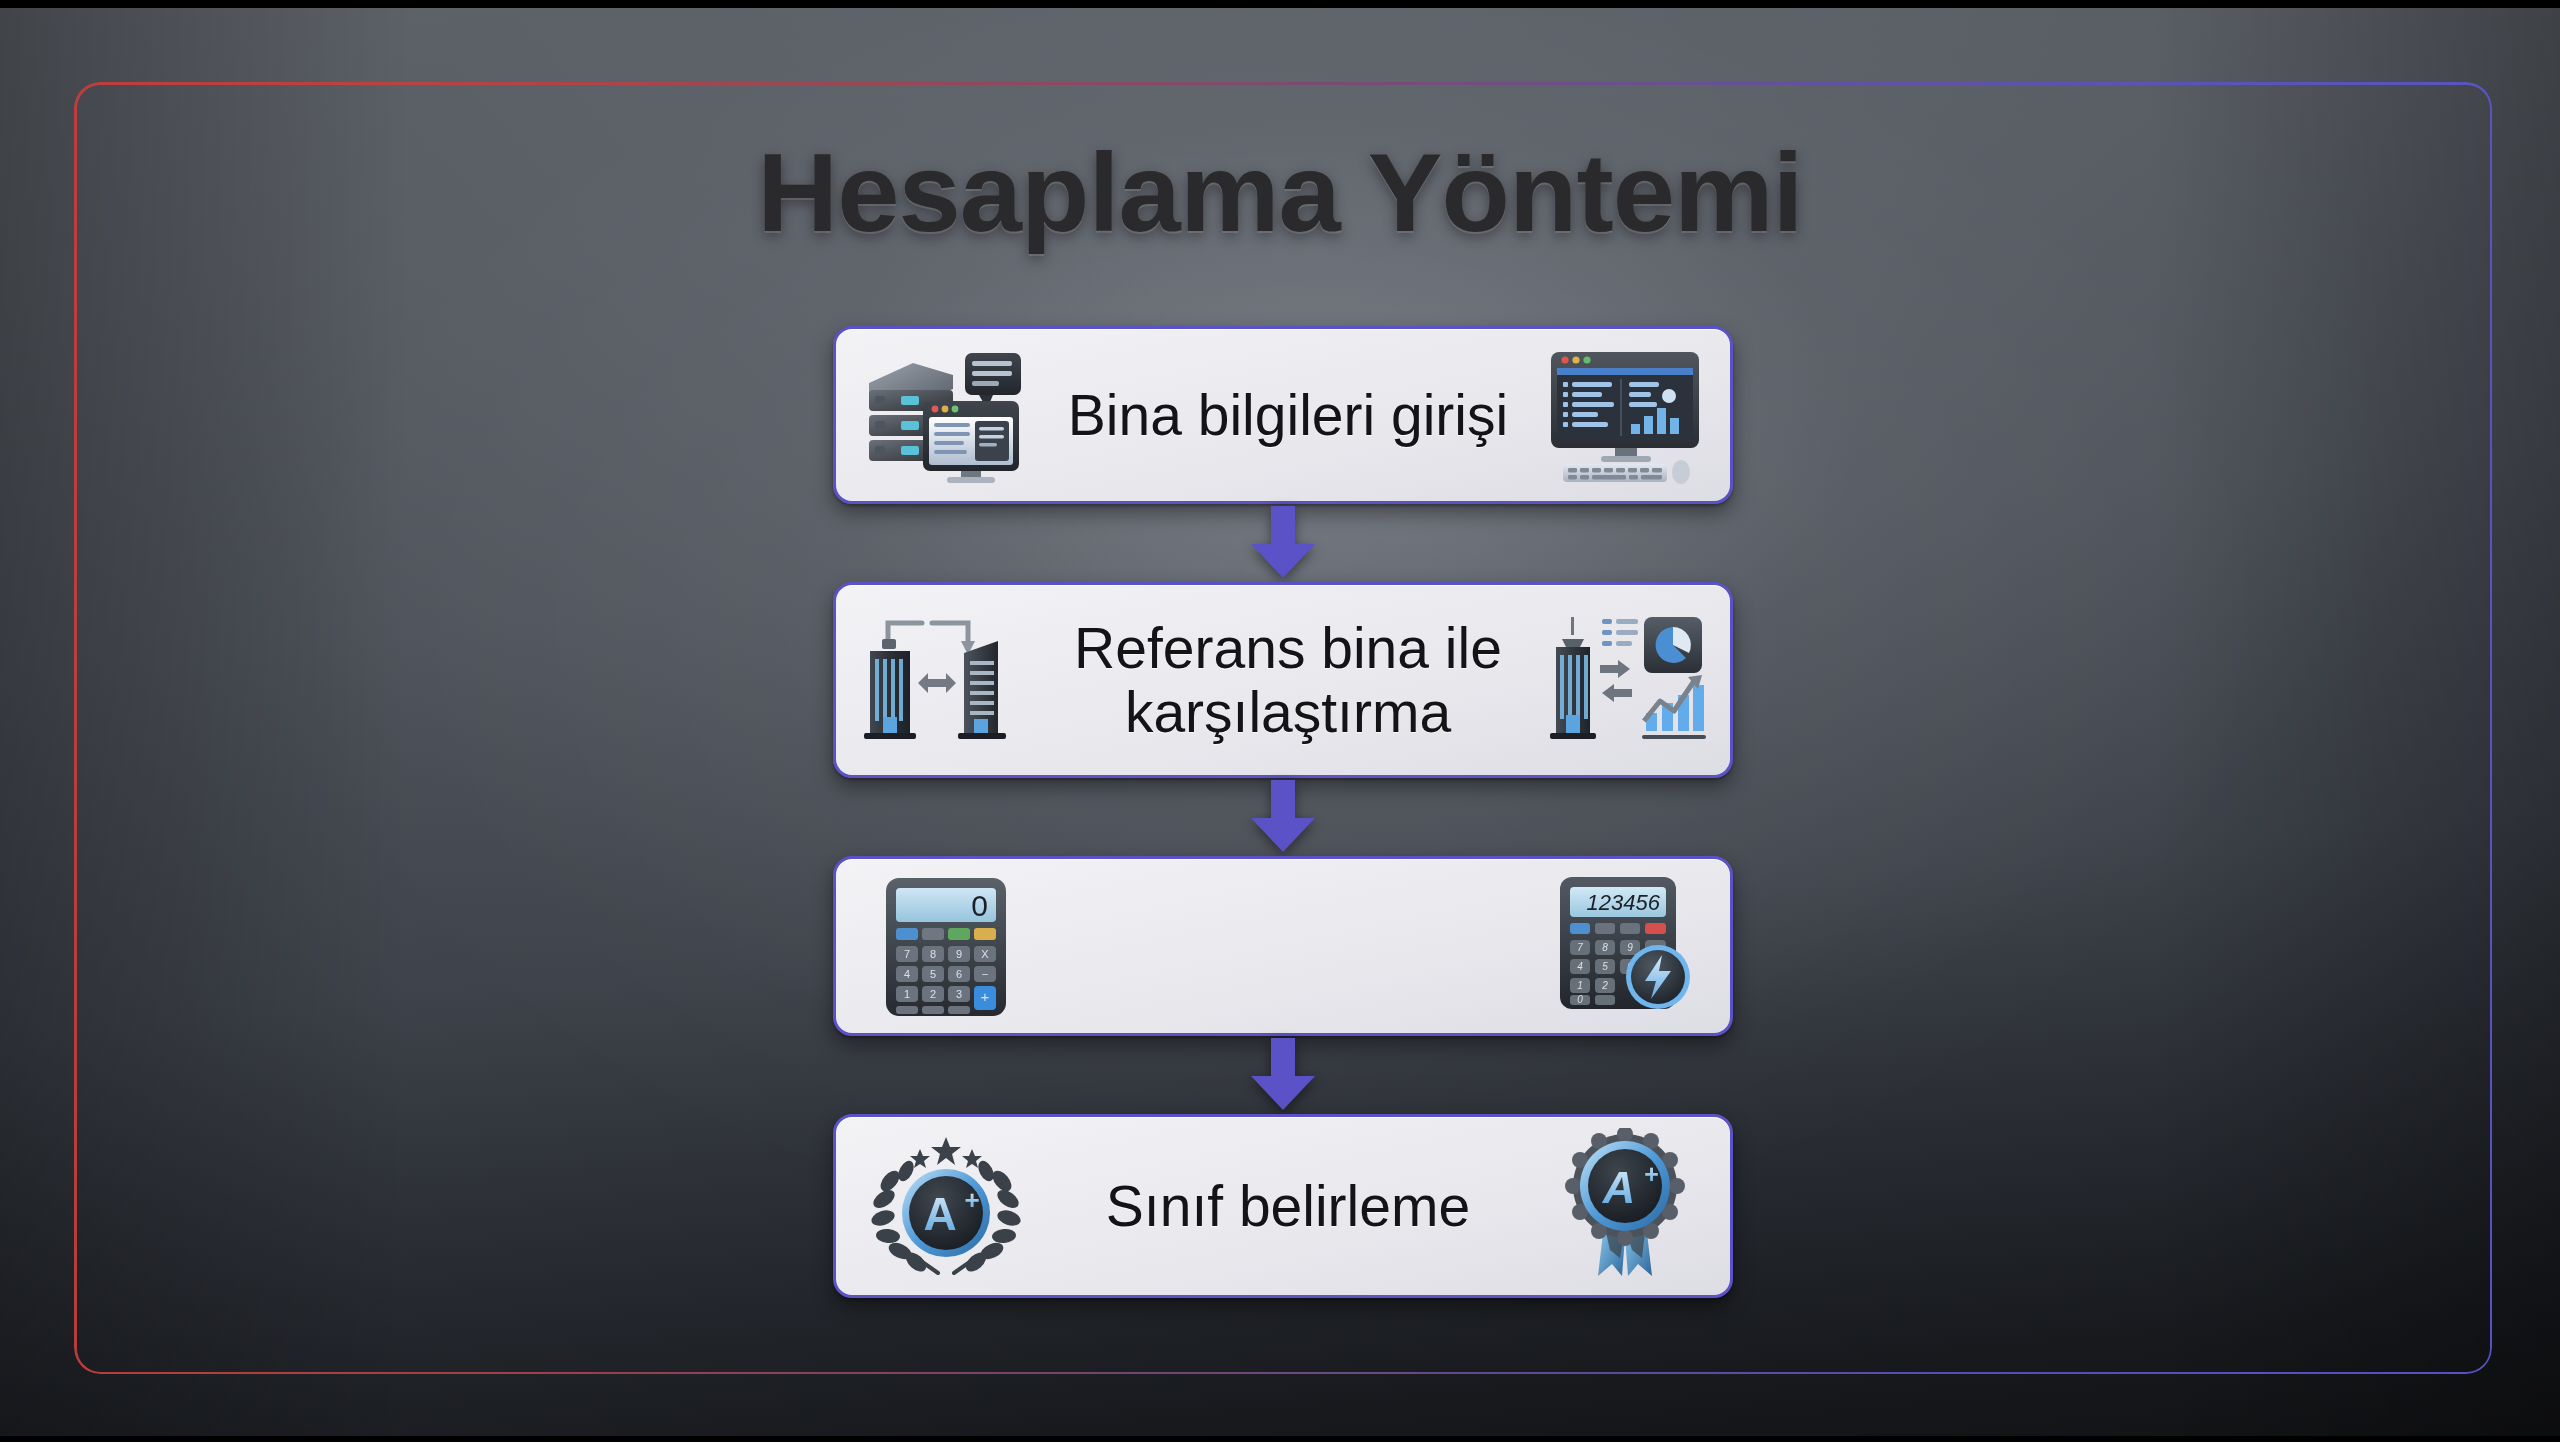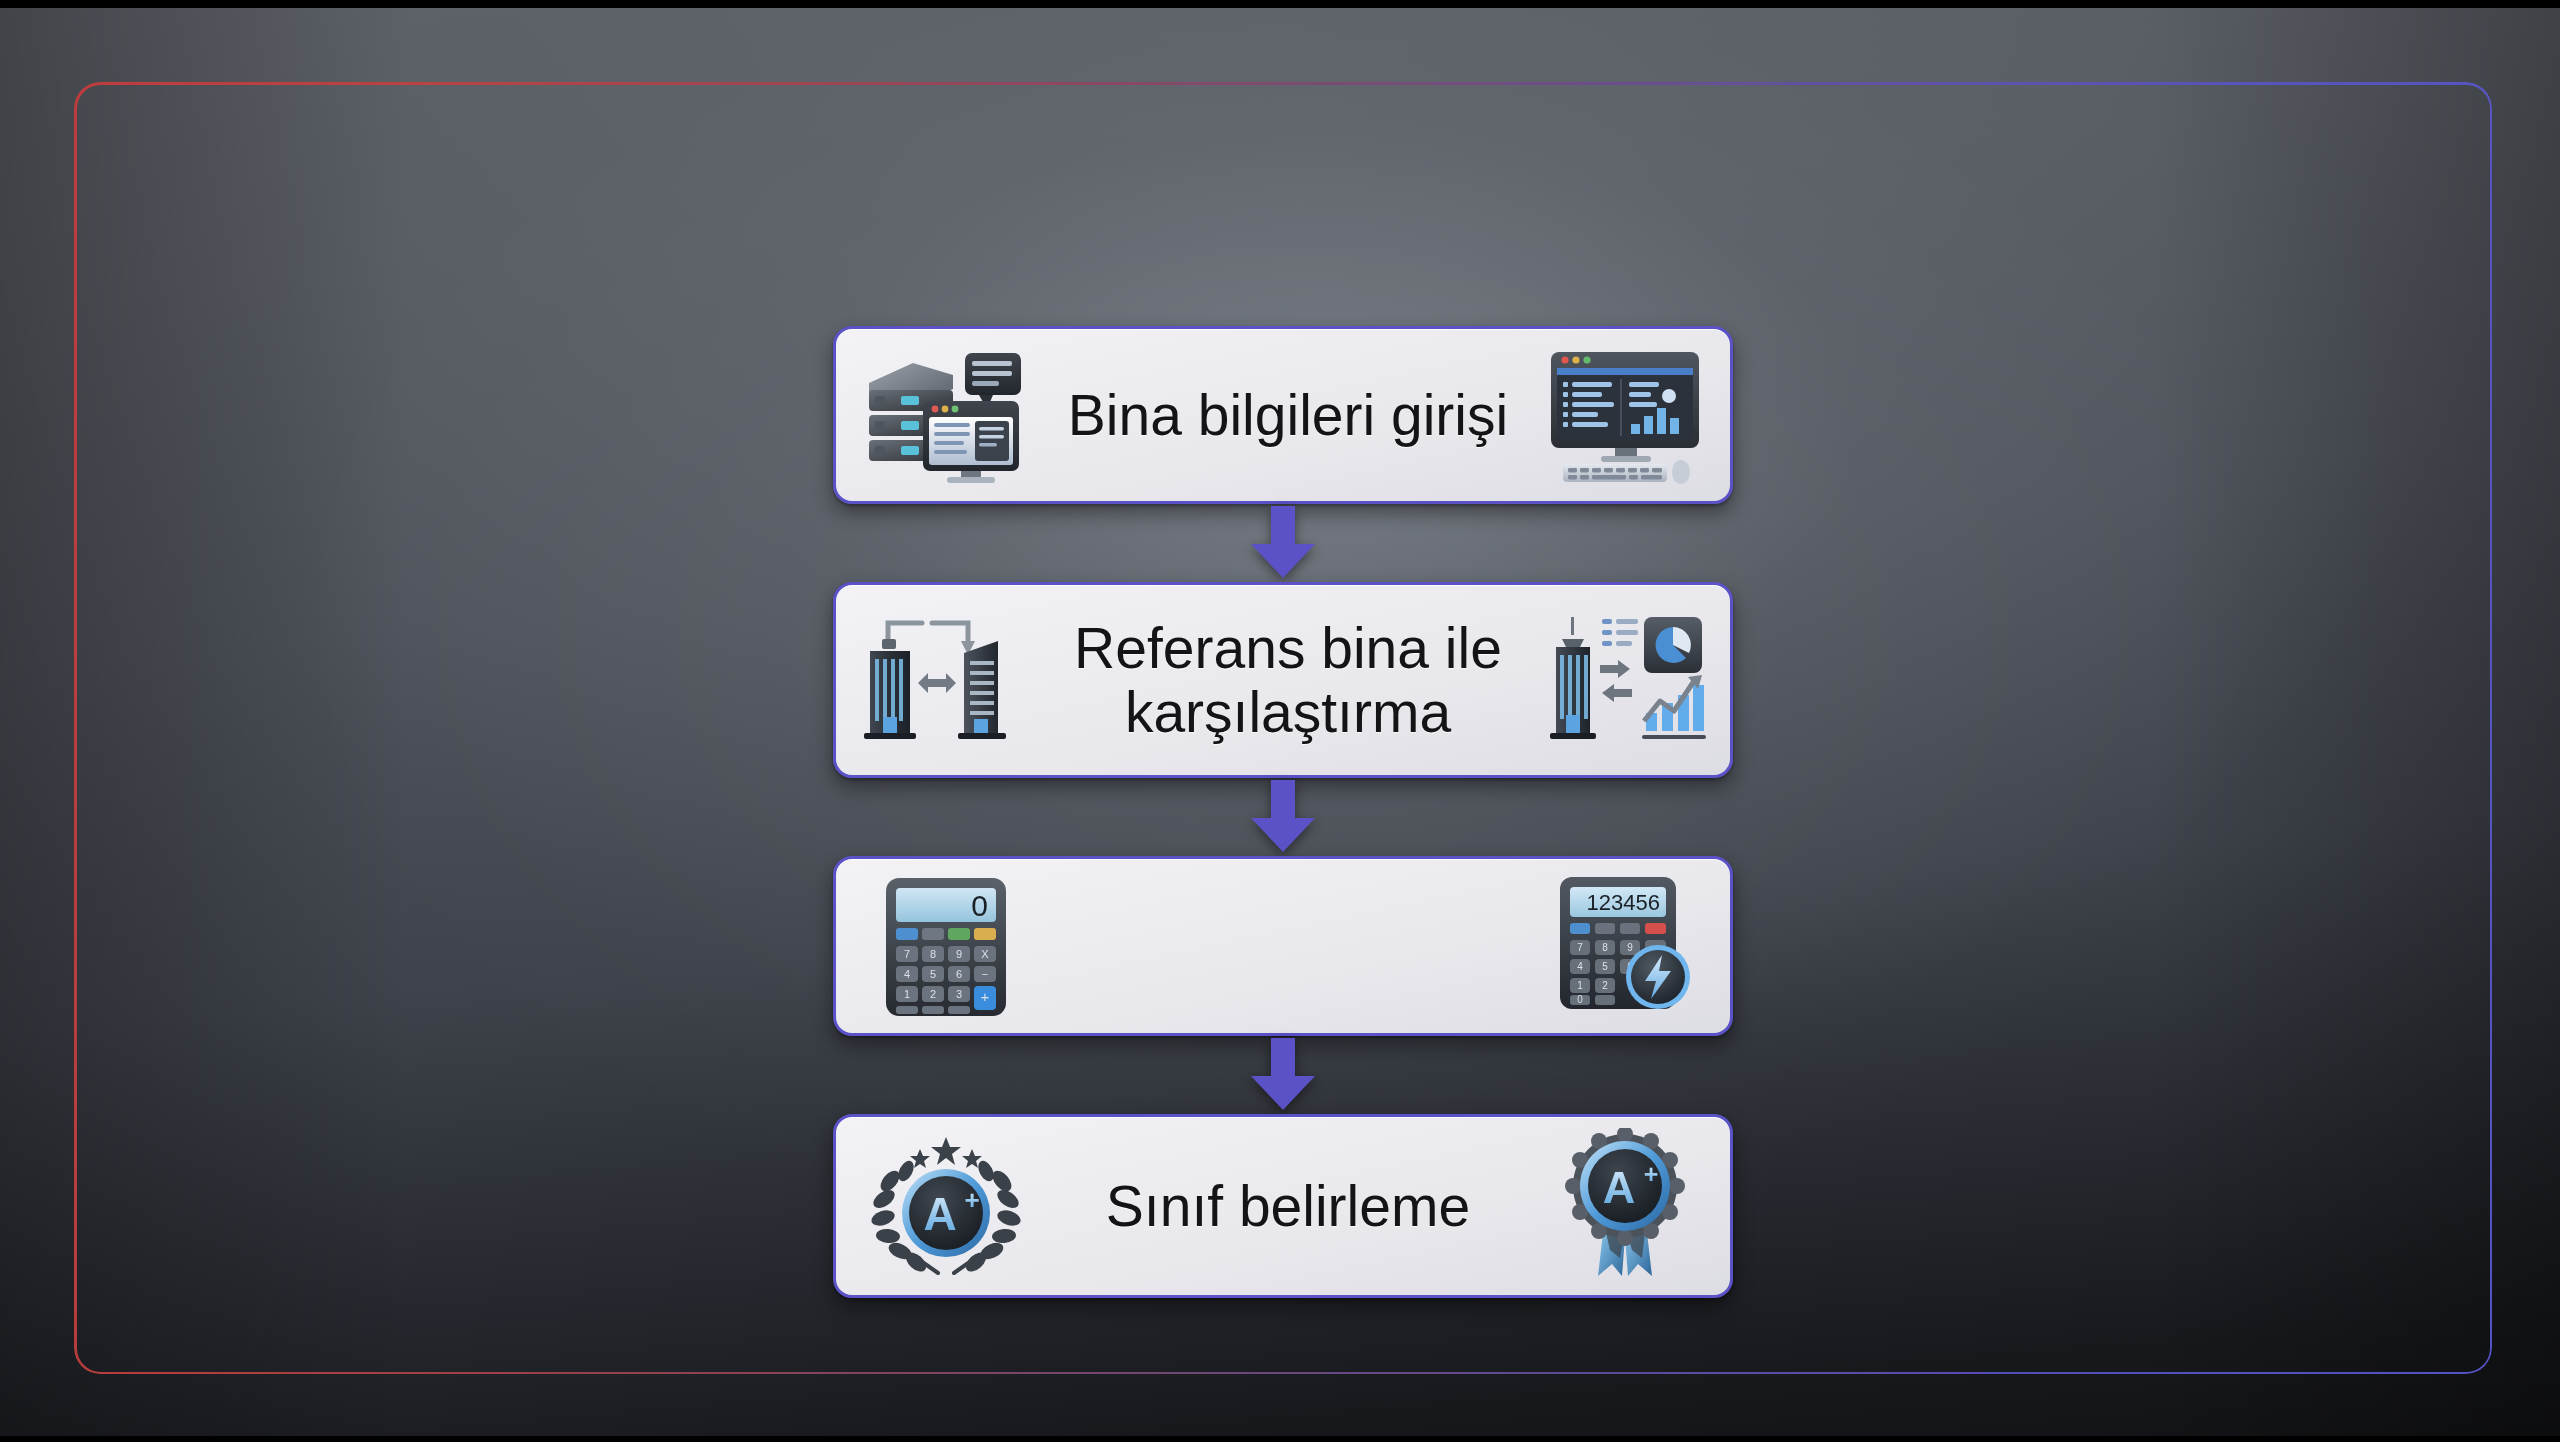--- a/index.html
+++ b/index.html
@@ -155,21 +155,21 @@
     white-space:pre-line;
   }
 
   .icon-slot {
     flex:0 0 auto;
     display:flex;
     align-items:center;
     justify-content:center;
   }
   .icon-left  { width:188px; height:100%; }
-  .icon-right { width:178px; height:100%; }
+  .icon-right { width:178px; height:100%;font-style:italic; }
 
   
   .arrow-wrap {
     width:100%;
     display:flex;
     justify-content:center;
     align-items:center;
     height:78px;
   }
   .arrow-glyph { display:block; filter:drop-shadow(0 4px 6px rgba(0,0,0,0.45)); }
@@ -178,20 +178,21 @@
 <body>
 
 <div id="stage">
 
   <div class="letterbox-top"></div>
 
   <div id="slide-bg"></div>
 
   <div id="frame"></div>
 
+  <div id="title">Hesaplama Yöntemi</div>
 
   <div id="flow">
 
     <div class="step step-h1">
 
       <div class="icon-slot icon-left">
         <svg width="170" height="140" viewBox="0 0 170 140">
           <defs>
             <linearGradient id="srv" x1="0" y1="0" x2="1" y2="1">
               <stop offset="0" stop-color="#6a7078"></stop>

